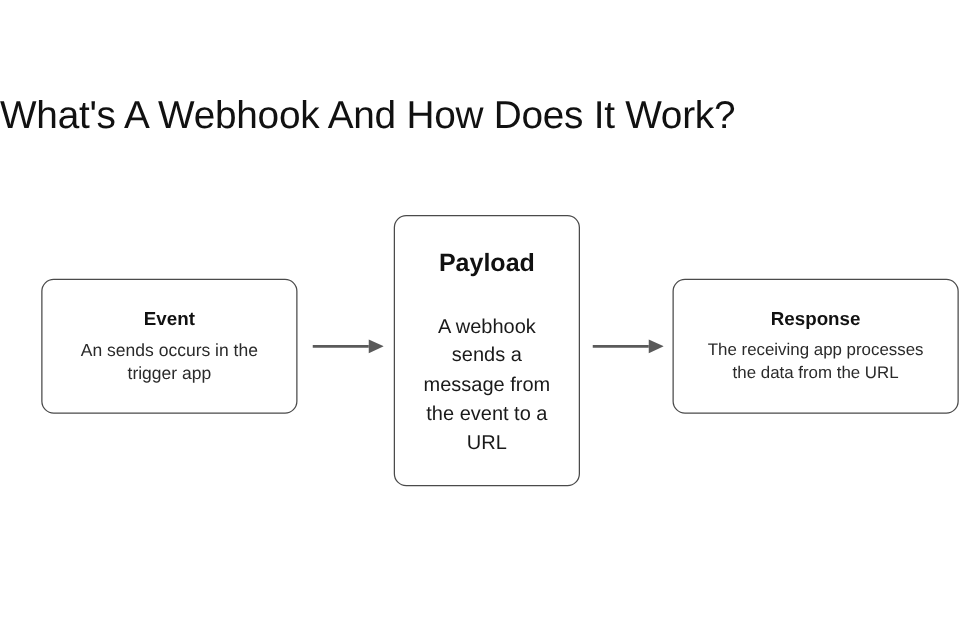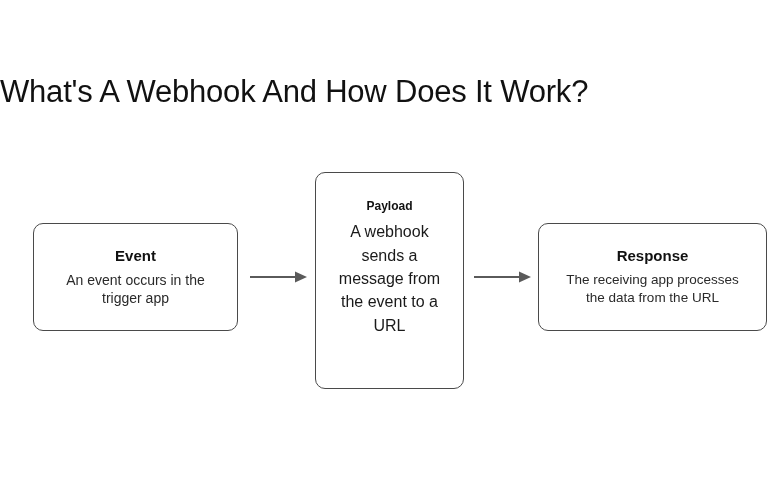--- a/index.html
+++ b/index.html
@@ -80,28 +80,29 @@
   .node-payload {
     left: 315px;
     top: 12px;
     width: 149px;
     height: 217px;
     padding: 10px 12px;
     justify-content: flex-start;
     padding-top: 26px;
   }
   .node-payload .node-title {
-    font-size: 12px;
+    font-size: 20px;
     margin-bottom: 7px;
   }
   .node-payload .node-text {
     font-size: 16px;
     line-height: 1.46;
     max-width: 108px;
     color: #1a1a1a;
+    margin-top: 20px;
   }
 
   
   .node-response {
     left: 538px;
     top: 63px;
     width: 229px;
     height: 108px;
     padding: 8px 10px;
   }
@@ -121,21 +122,21 @@
 </style>
 </head>
 <body>
 
 <div class="page-title">What's A Webhook And How Does It Work?</div>
 
 <div class="flow">
 
   <div class="node node-event">
     <div class="node-title">Event</div>
-    <div class="node-text">An event occurs in the trigger app</div>
+    <div class="node-text">An sends occurs in the trigger app</div>
   </div>
 
   <svg class="arrow arrow-1" viewBox="0 0 57 14">
     <line x1="0" y1="7" x2="45" y2="7" stroke="#5a5a5a" stroke-width="2.2"></line>
     <polygon points="45,1.5 57,7 45,12.5" fill="#5a5a5a"></polygon>
   </svg>
 
   <div class="node node-payload">
     <div class="node-title">Payload</div>
     <div class="node-text">A webhook sends a message from the event to a URL</div>

